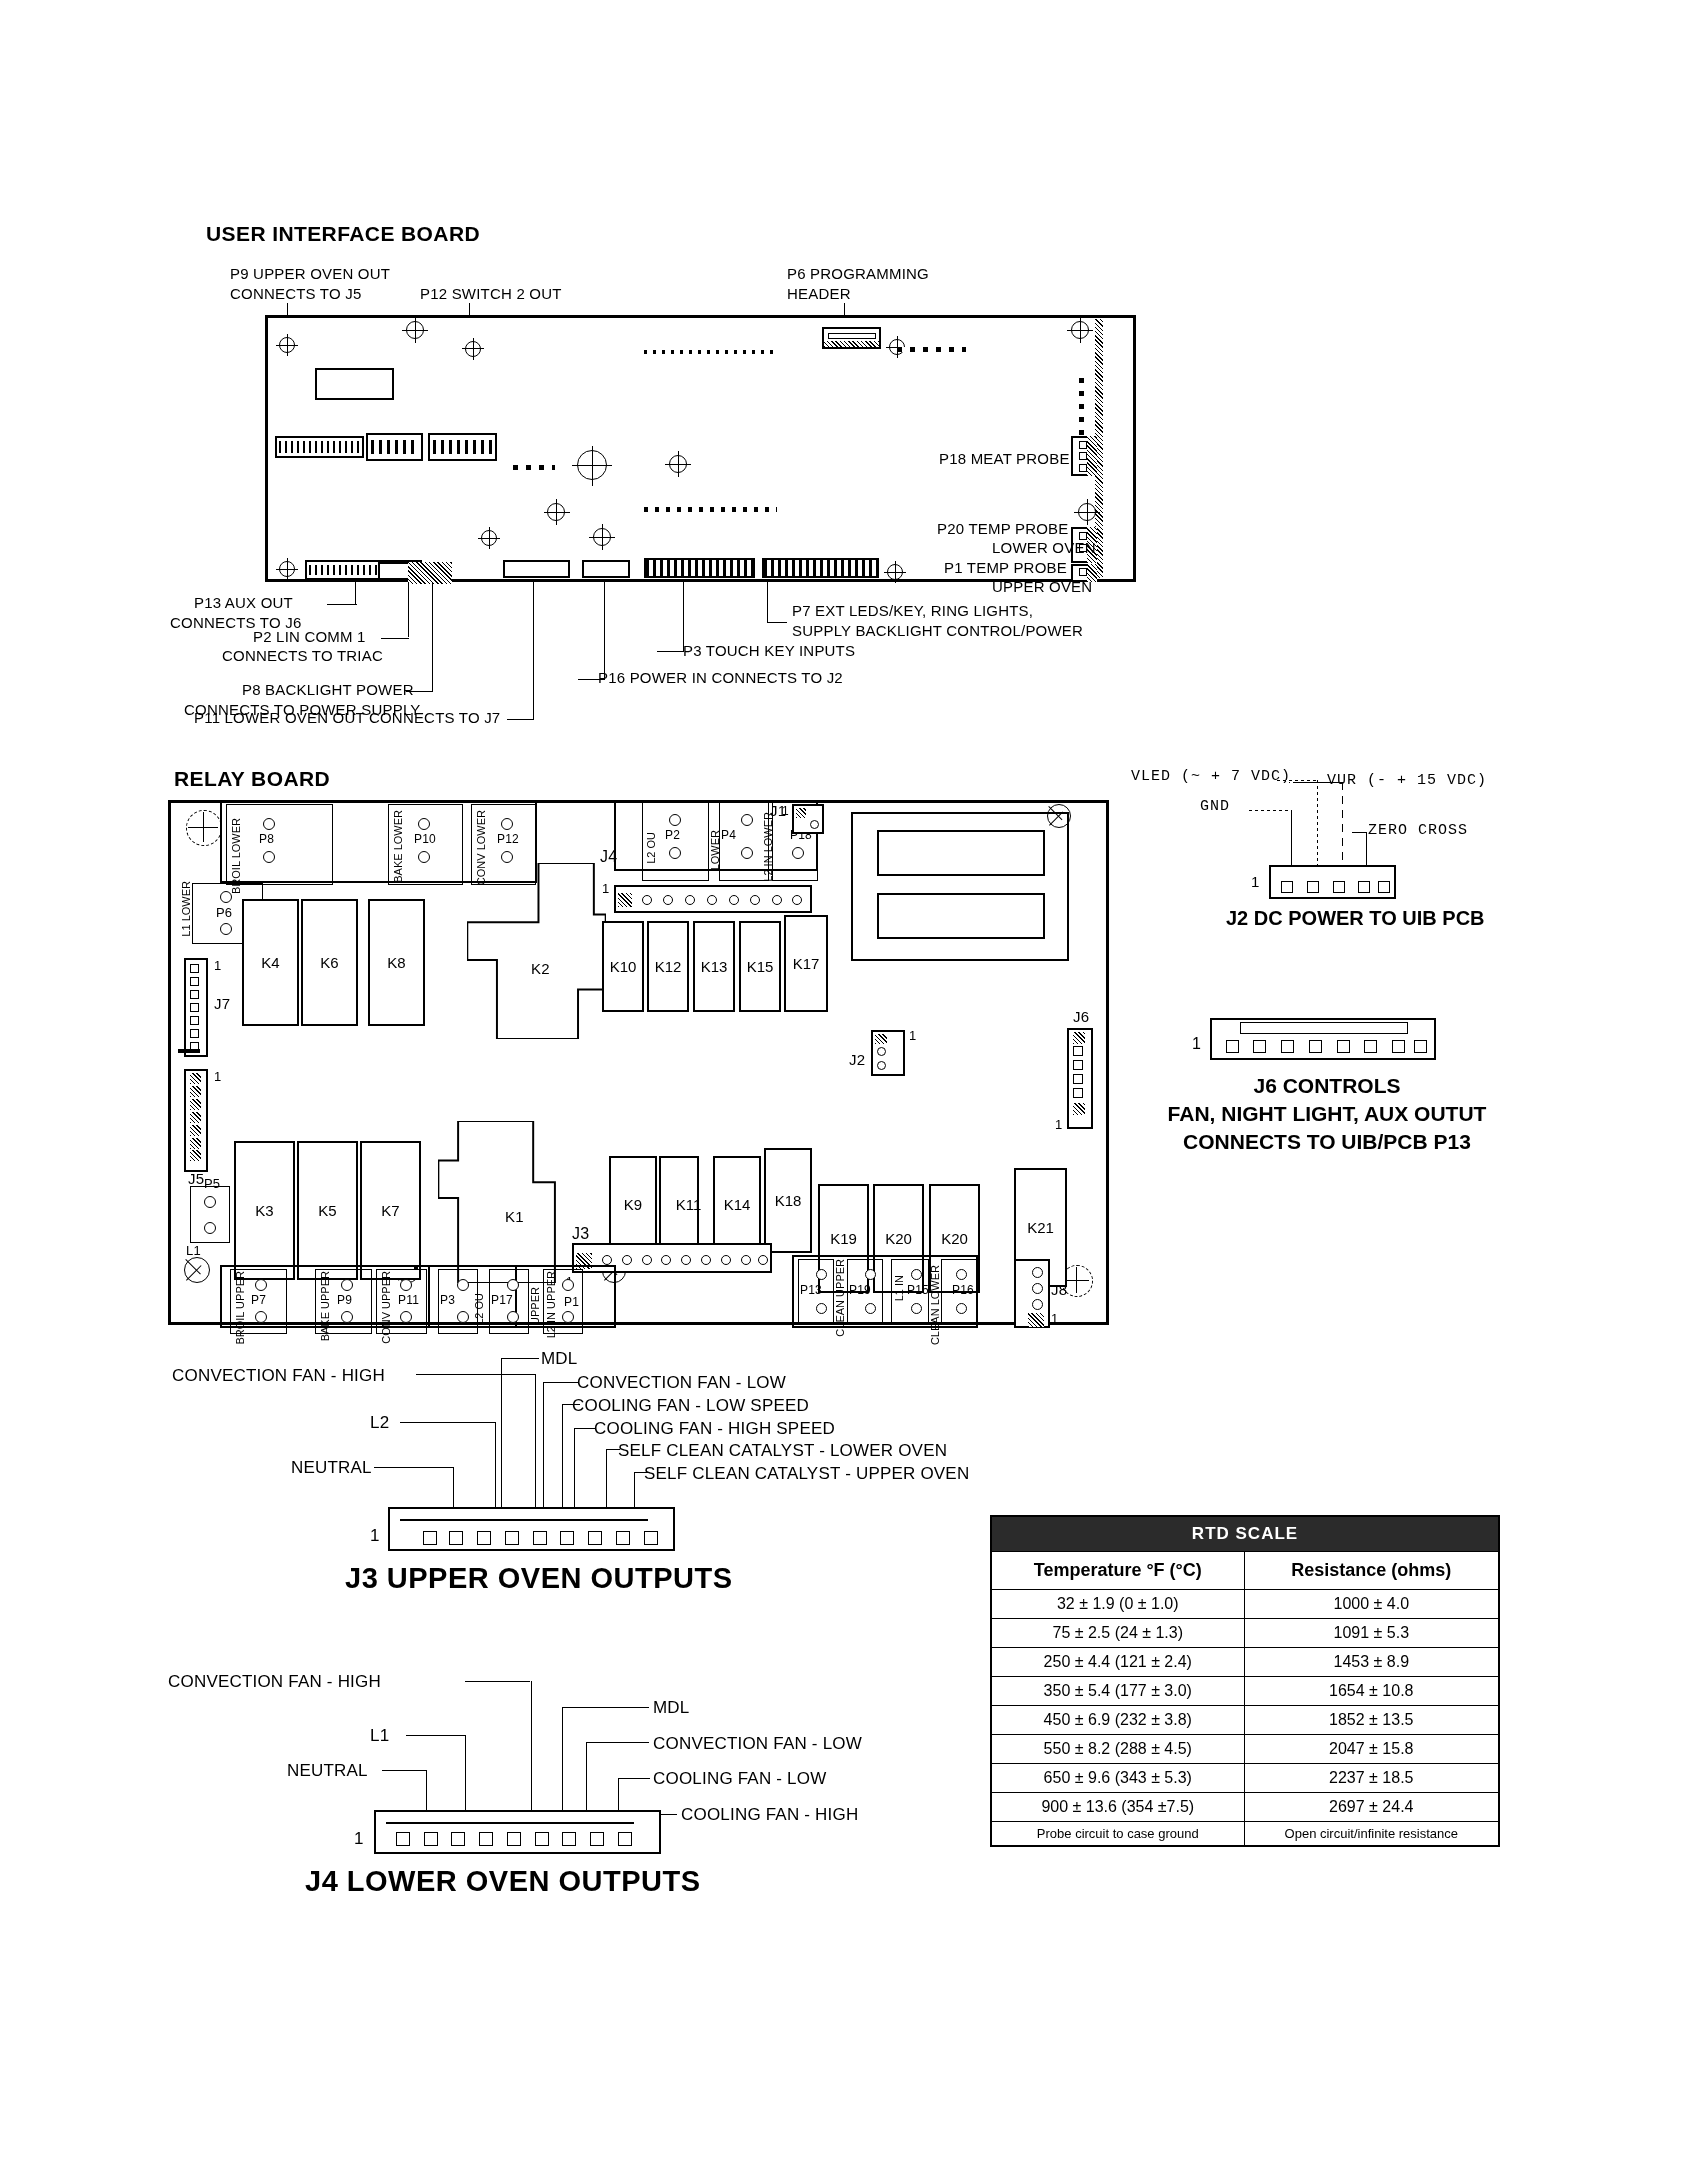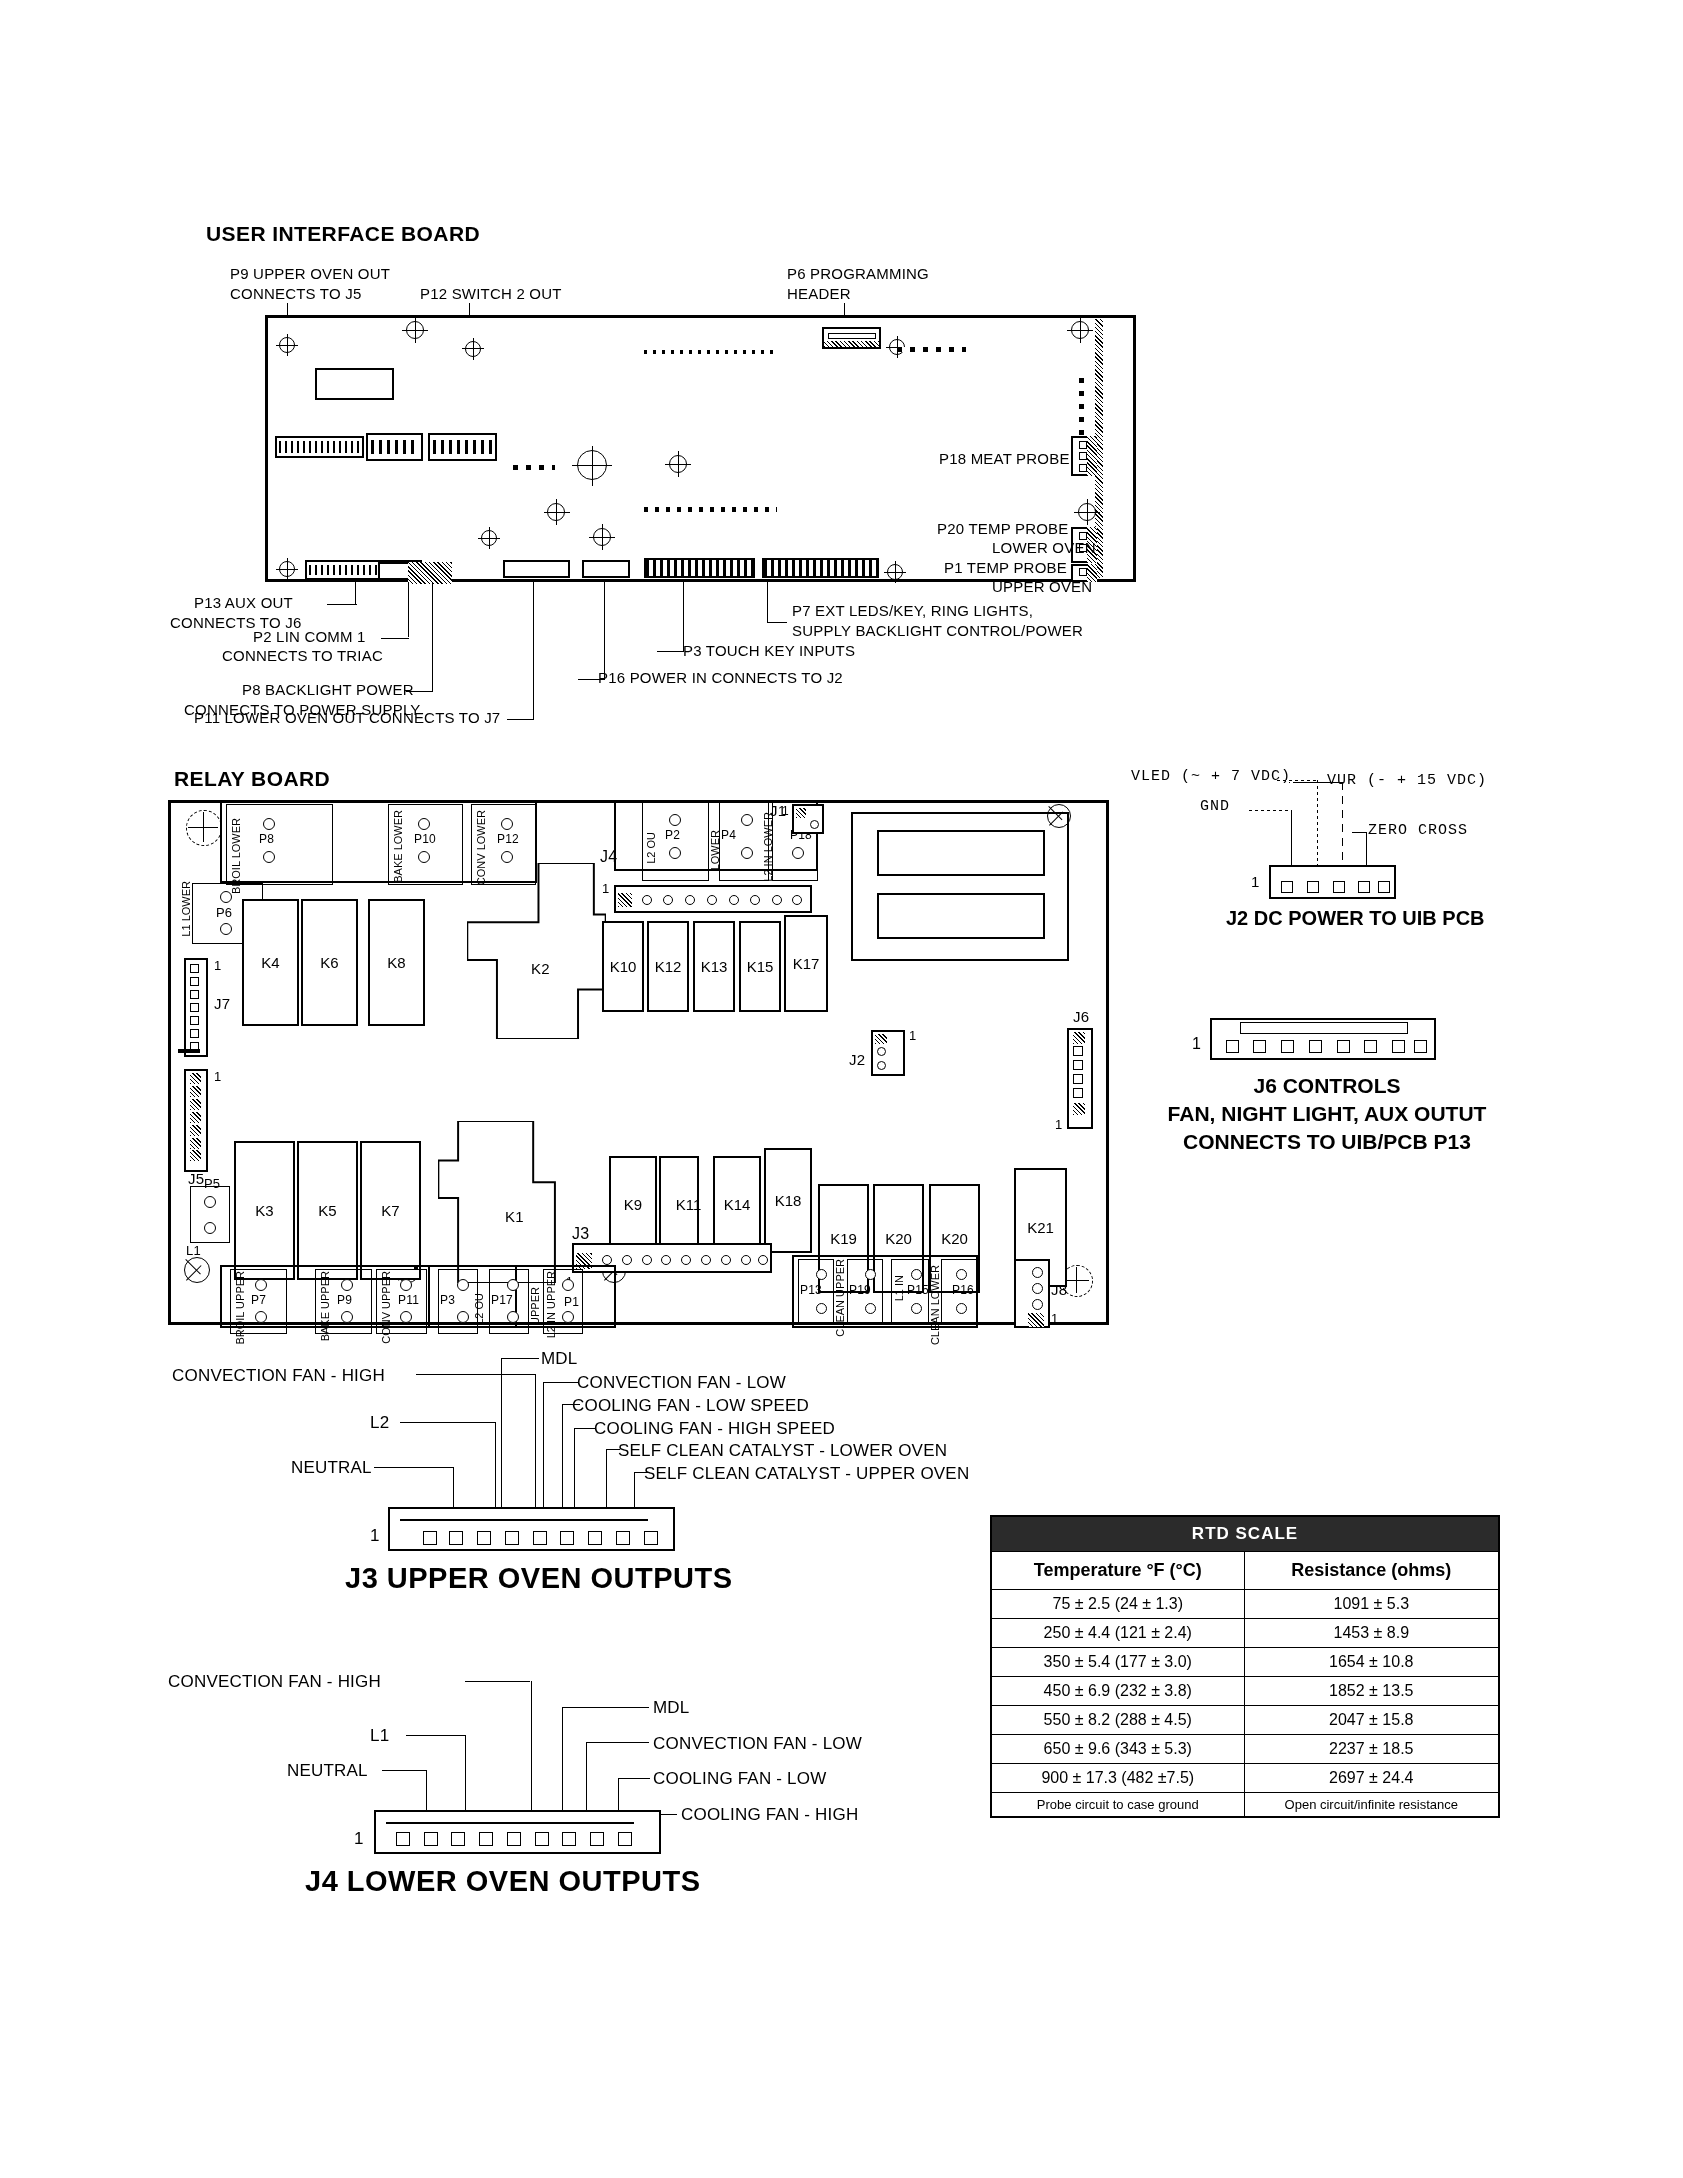--- a/index.html
+++ b/index.html
@@ -596,20 +596,24 @@
     <tr>
         <th class="hdr" colspan="2">RTD SCALE</th>
       </tr>
     <tr>
       <th class="colh">Temperature °F (°C)</th>
       <th class="colh">Resistance  (ohms)</th>
     </tr>
   </thead>
   <tbody id="rtd-body">
       <tr>
+        <td>32 ± 1.9 (0 ± 1.0)</td>
+        <td>1000 ± 4.0</td>
+      </tr>
+      <tr>
         <td>75 ± 2.5 (24 ± 1.3)</td>
         <td>1091 ± 5.3</td>
       </tr>
       <tr>
         <td>250 ± 4.4 (121 ± 2.4)</td>
         <td>1453 ± 8.9</td>
       </tr>
       <tr>
         <td>350 ± 5.4 (177 ± 3.0)</td>
         <td>1654 ± 10.8</td>
@@ -620,21 +624,21 @@
       </tr>
       <tr>
         <td>550 ± 8.2 (288 ± 4.5)</td>
         <td>2047 ± 15.8</td>
       </tr>
       <tr>
         <td>650 ± 9.6 (343 ± 5.3)</td>
         <td>2237 ± 18.5</td>
       </tr>
       <tr>
-        <td>900 ± 17.3 (482 ±7.5)</td>
+        <td>900 ± 13.6 (354 ±7.5)</td>
         <td>2697 ± 24.4</td>
       </tr>
       <tr class="lastrow">
         <td>Probe  circuit  to  case  ground</td>
         <td>Open  circuit/infinite  resistance</td>
       </tr>
     </tbody>
 </table>
 
 

